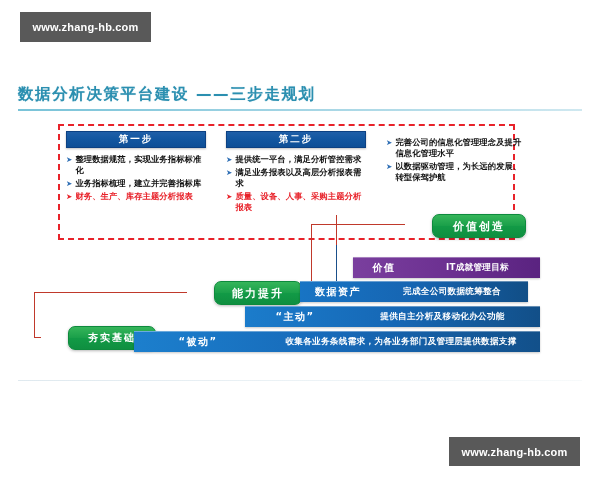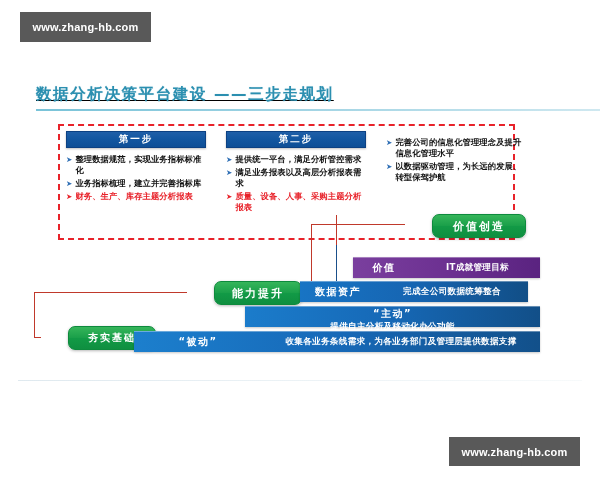--- a/index.html
+++ b/index.html
@@ -20,21 +20,21 @@
     font-size:11px;
     font-weight:bold;
     letter-spacing:.2px;
     display:flex;align-items:center;justify-content:center;
     font-family:"Liberation Sans",sans-serif;
   }
   #wm-top{left:20px;top:12px;width:131px;height:30px;}
   #wm-bottom{left:449px;top:437px;width:131px;height:29px;}
 
   
-  #title-wrap{position:absolute;left:36px;top:84px;width:564px;text-decoration:underline;}
+  #title-wrap{position:absolute;left:18px;top:84px;width:564px;}
   #title{
     font-size:15.5px;font-weight:bold;color:#2b8fb0;
     letter-spacing:1.6px;white-space:nowrap;
     text-shadow:0 0 1px rgba(43,143,176,.35);
   }
   #title-rule{
     margin-top:4px;height:2px;width:564px;
     background:linear-gradient(to right,#79c3d8 0%,#9fd3e3 45%,#cfe8f0 100%);
   }
 
@@ -119,21 +119,20 @@
   }
   #bar-value .k{width:62px;}
   #bar-asset{
     left:300px;top:281px;width:228px;
     background:linear-gradient(to right,#1874c4 0%,#1665b2 50%,#114e86 100%);
   }
   #bar-asset .k{width:76px;}
   #bar-active{
     left:245px;top:306px;width:295px;
     background:linear-gradient(to right,#1b7ccb 0%,#1668b6 50%,#124f88 100%);
-    flex-direction:column;
   }
   #bar-active .k{width:100px;}
   #bar-passive{
     left:134px;top:331px;width:406px;
     background:linear-gradient(to right,#1c7fcd 0%,#1769b8 50%,#12508a 100%);
   }
   #bar-passive .k{width:128px;}
   #bar-base{
     left:45px;top:356px;width:495px;
     background:linear-gradient(to right,#1d82d0 0%,#1a6cbb 45%,#13528d 100%);

